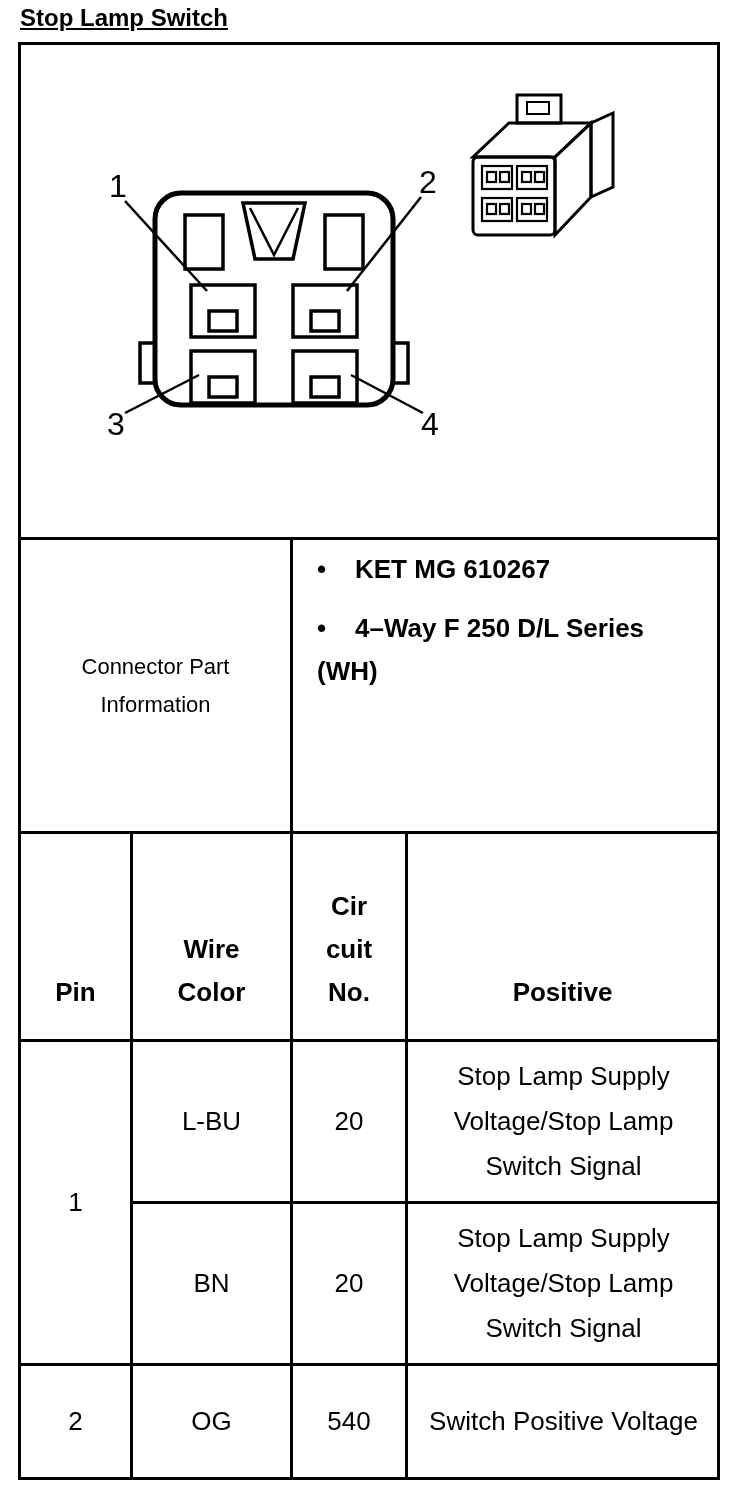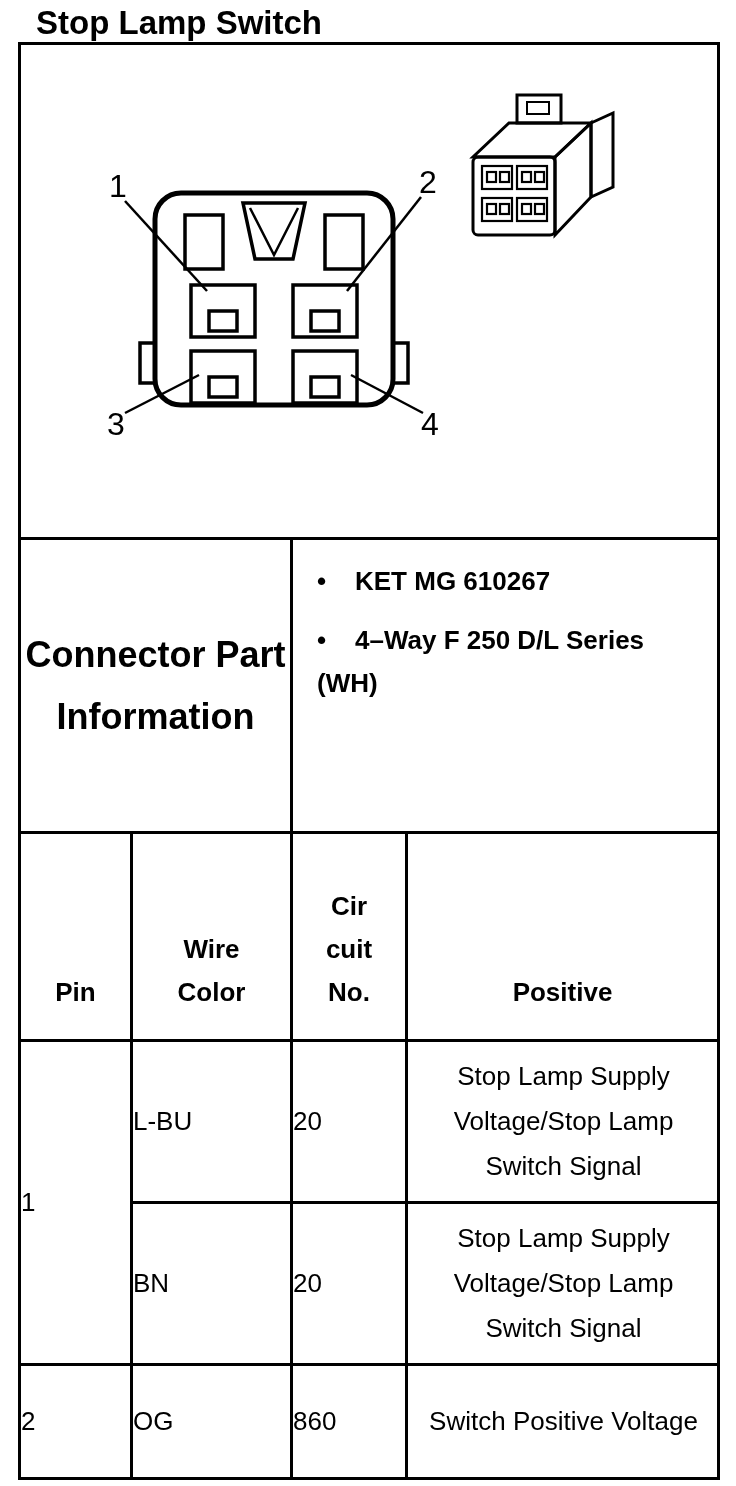--- a/index.html
+++ b/index.html
@@ -8,23 +8,24 @@
     width: 736px;
     height: 1486px;
     background: #ffffff;
     color: #000000;
     font-family: "Liberation Sans", sans-serif;
     overflow: hidden;
   }
   .page-title {
     position: absolute;
     top: 4px;
-    left: 36px;
-    font-size: 33px;
+    left: 20px;
+    font-size: 24px;
     font-weight: 700;
+    text-decoration: underline;
   }
   table.connector-table {
     position: absolute;
     top: 42px;
     left: 18px;
     width: 699px;
     border-collapse: collapse;
     table-layout: fixed;
   }
   .connector-table td, .connector-table th {
@@ -32,28 +33,28 @@
     padding: 0;
   }
   td.diagram-cell { height: 492px; padding: 0; vertical-align: top; }
   .connector-diagram { display: block; }
   .connector-diagram text { font-family: "Liberation Sans", sans-serif; }
 
   tr.info-row { height: 294px; }
   td.info-label-cell {
     text-align: center;
     vertical-align: middle;
-    font-weight: 700;
-    font-size: 36px;
+    font-weight: 400;
+    font-size: 22px;
     line-height: 1.7;
     white-space: pre-line;
   }
   td.info-bullets-cell {
     vertical-align: top;
-    padding: 20px 10px 0 24px;
+    padding: 8px 10px 0 24px;
   }
   .bullet-item {
     font-weight: 700;
     font-size: 26px;
     line-height: 1.65;
     max-width: 345px;
   }
   .bullet-item + .bullet-item { margin-top: 16px; }
   .bullet-glyph {
     display: inline-block;
@@ -66,20 +67,21 @@
     text-align: center;
     font-size: 26px;
     font-weight: 700;
     line-height: 1.65;
     padding: 0 0 25px 0;
     white-space: pre-line;
   }
   tr.entry-row-tall { height: 162px; }
   tr.entry-row-short { height: 114px; }
   td.cell-center {
+    text-align: center;
     vertical-align: middle;
     font-size: 26px;
   }
   td.function-cell {
     vertical-align: middle;
     text-align: center;
     font-size: 26px;
     line-height: 1.72;
     padding: 8px 12px 8px 14px;
   }
@@ -192,19 +194,19 @@
 
     <tr class="entry-row-tall">
       <td class="cell-center">BN</td>
       <td class="cell-center">20</td>
       <td class="function-cell">Stop Lamp Supply Voltage/Stop Lamp Switch Signal</td>
     </tr>
 
     <tr class="entry-row-short">
       <td class="cell-center">2</td>
       <td class="cell-center">OG</td>
-      <td class="cell-center">860</td>
+      <td class="cell-center">540</td>
       <td class="function-cell">Switch Positive Voltage</td>
     </tr>
 
   </tbody>
     </table>
 </div>
 
 </body></html>

